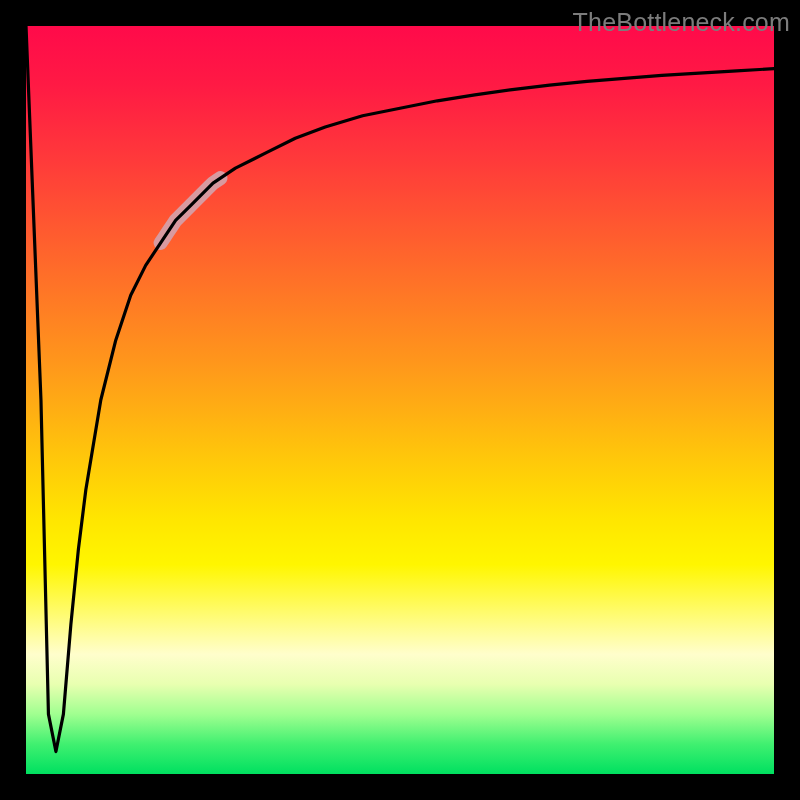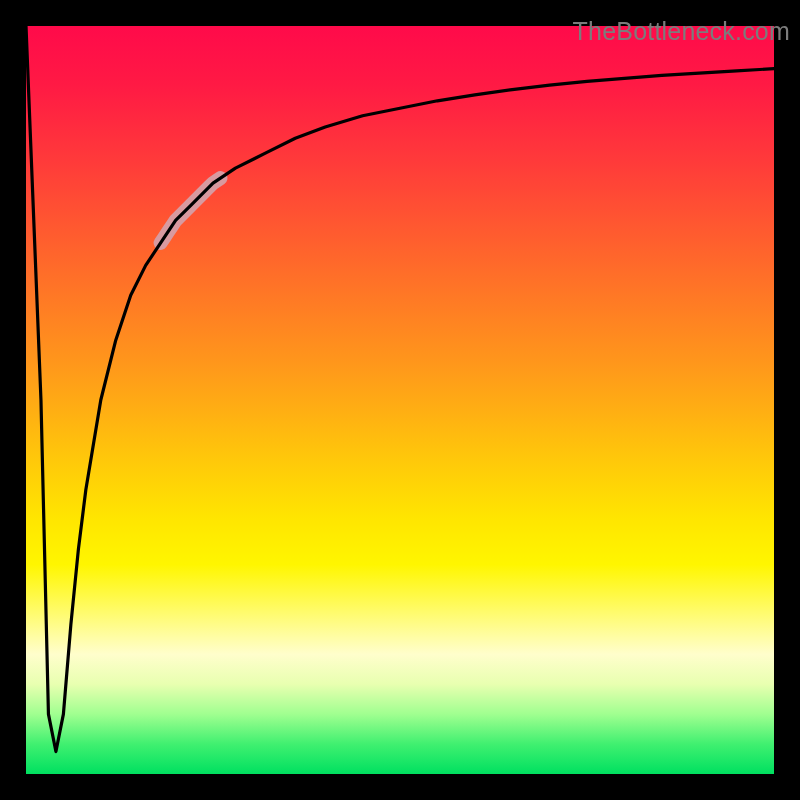--- a/index.html
+++ b/index.html
@@ -41,21 +41,21 @@
   svg.curve {
     position: absolute;
     left: 26px;
     top: 26px;
     width: 748px;
     height: 748px;
     display: block;
   }
   .watermark {
     position: absolute;
-    top: 17px;
+    top: 8px;
     right: 10px;
     color: #7c7c7c;
     font-size: 25px;
     font-weight: 400;
     letter-spacing: 0.2px;
     user-select: none;
   }
 </style>
 </head>
 <body>

